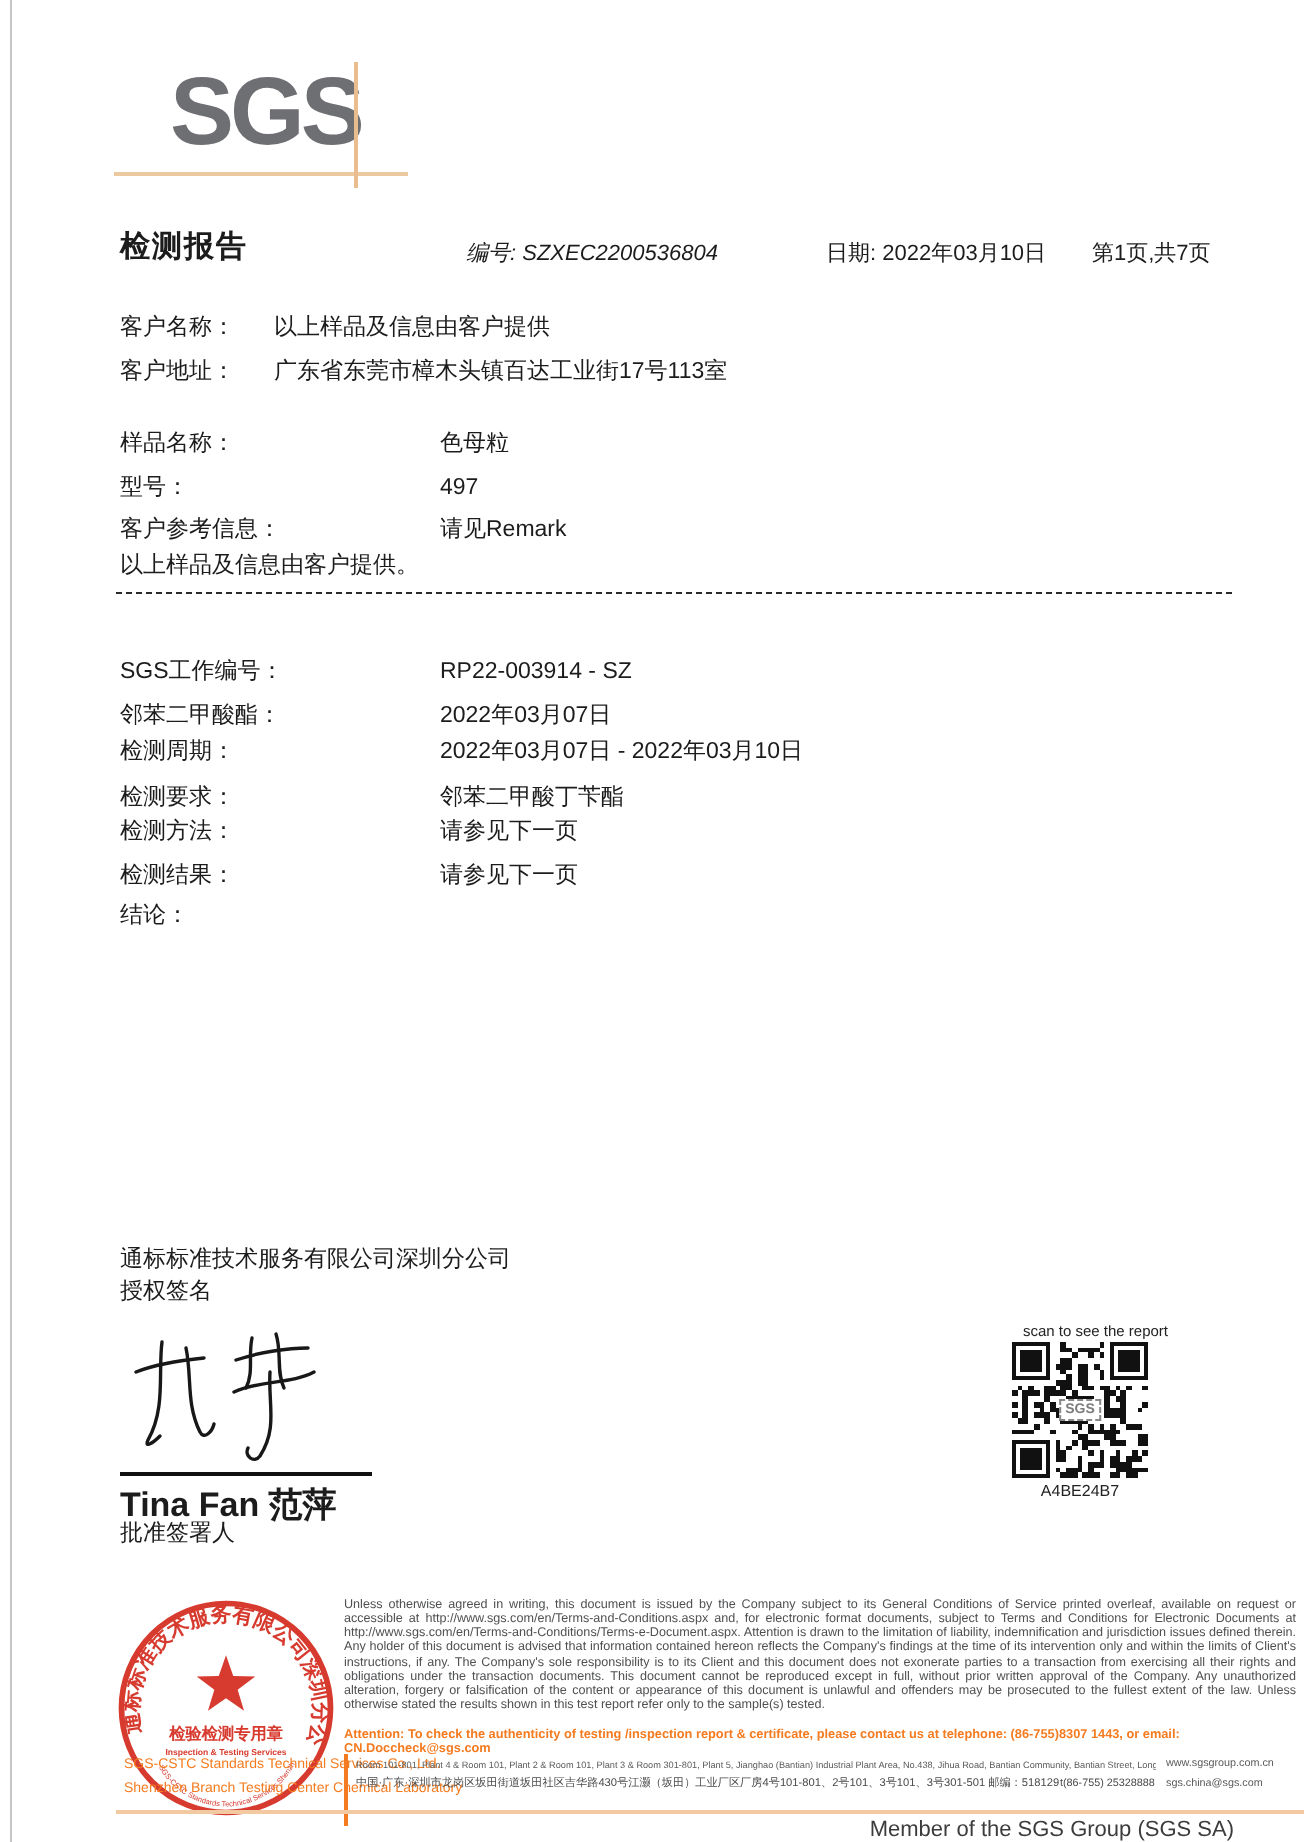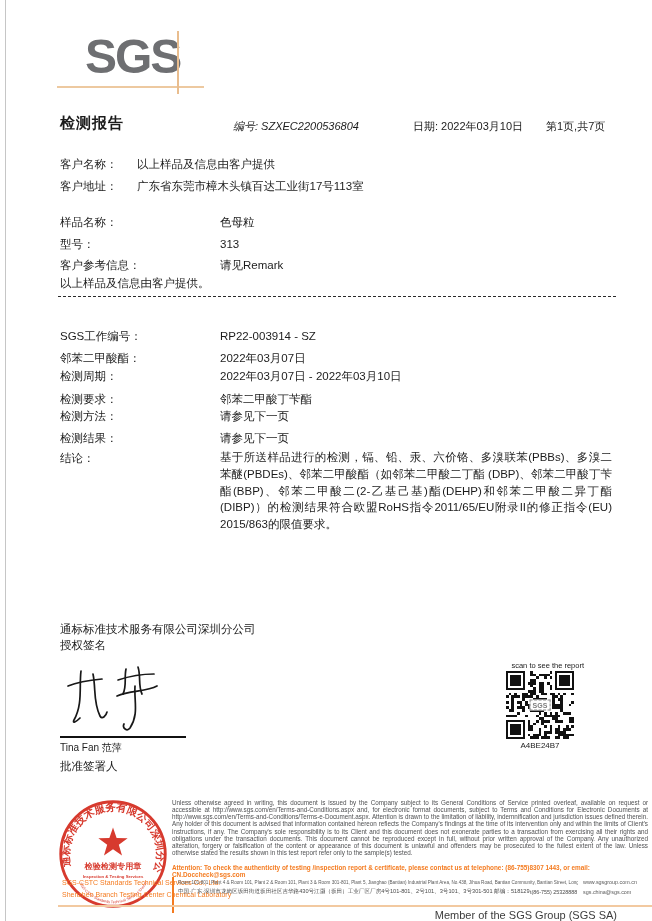--- a/index.html
+++ b/index.html
@@ -21,21 +21,21 @@
   .row .val{position:absolute;top:0;}
   .val-client{left:77px;}
   .val-work{left:160px;}
   #divider-dashed{left:58px;top:296px;width:558px;border-top:1.6px dashed #2a2a2a;}
   #conclusion-text{position:absolute;left:220px;top:449px;width:392px;font-size:11.5px;line-height:16.8px;text-align:justify;}
   
   .sig-line{background:#111;}
   #sig-underline{left:60px;top:736px;width:126px;height:1.5px;}
   #sig-company{left:60px;top:622px;font-size:11.5px;}
   #sig-auth{left:60px;top:638px;font-size:11.5px;}
-  #sig-name{left:60px;top:741px;font-size:10px;}
+  #sig-name{left:60px;top:741px;font-size:17px;font-weight:bold;}
   #sig-role{left:60px;top:759px;font-size:11.5px;}
   #signature-svg{left:62px;top:664px;}
   
   #qr-caption{left:496px;top:661px;width:88px;text-align:right;font-size:7.5px;color:#222;}
   #qr-code{left:506px;top:671px;width:68px;height:68px;background:#fff;display:grid;
            grid-template-rows:repeat(25,1fr);grid-template-columns:repeat(25,1fr);}
   #qr-code i{display:block;}
   .finder{position:absolute;width:19px;height:19px;border:2.6px solid #111;box-sizing:border-box;}
   .finder::after{content:"";position:absolute;inset:2.4px;background:#111;}
   #finder-tl{left:0;top:0;} #finder-tr{right:0;top:0;} #finder-bl{left:0;bottom:0;}
@@ -84,21 +84,21 @@
     <span class="lbl">客户地址：</span>
     <span class="val val-client">广东省东莞市樟木头镇百达工业街17号113室</span>
   </div>
 
   <div class="row" style="top:215px;">
     <span class="lbl">样品名称：</span>
     <span class="val val-work">色母粒</span>
   </div>
   <div class="row" style="top:237px;">
     <span class="lbl">型号：</span>
-    <span class="val val-work">313</span>
+    <span class="val val-work">497</span>
   </div>
   <div class="row" style="top:258px;">
     <span class="lbl">客户参考信息：</span>
     <span class="val val-work">请见Remark</span>
   </div>
   <div class="row" style="top:276px;">
     <span class="lbl">以上样品及信息由客户提供。</span>
   </div>
 
   <div class="abs" id="divider-dashed"></div>
@@ -123,21 +123,20 @@
     <span class="lbl">检测方法：</span>
     <span class="val val-work">请参见下一页</span>
   </div>
   <div class="row" style="top:431px;">
     <span class="lbl">检测结果：</span>
     <span class="val val-work">请参见下一页</span>
   </div>
   <div class="row" style="top:451px;">
     <span class="lbl">结论：</span>
   </div>
-  <div id="conclusion-text">基于所送样品进行的检测，镉、铅、汞、六价铬、多溴联苯(PBBs)、多溴二苯醚(PBDEs)、邻苯二甲酸酯（如邻苯二甲酸二丁酯 (DBP)、邻苯二甲酸丁苄酯(BBP)、邻苯二甲酸二(2-乙基己基)酯(DEHP)和邻苯二甲酸二异丁酯(DIBP)）的检测结果符合欧盟RoHS指令2011/65/EU附录II的修正指令(EU) 2015/863的限值要求。</div>
 
   <div class="abs" id="sig-company">通标标准技术服务有限公司深圳分公司</div>
   <div class="abs" id="sig-auth">授权签名</div>
   <svg class="abs" id="signature-svg" width="130" height="68" viewBox="0 0 130 68">
     <g fill="none" stroke="#181818" stroke-width="1.7" stroke-linecap="round">
       <path d="M6 22 C16 18, 30 16, 40 15"></path>
       <path d="M19 7 C17 22, 21 40, 12 56 C10 60, 14 58, 18 54"></path>
       <path d="M31 10 C34 24, 31 38, 38 52 C40 56, 44 52, 45 48"></path>
       <path d="M56 16 C68 12, 82 10, 92 10"></path>
       <path d="M64 5 C62 14, 65 22, 61 30"></path>

